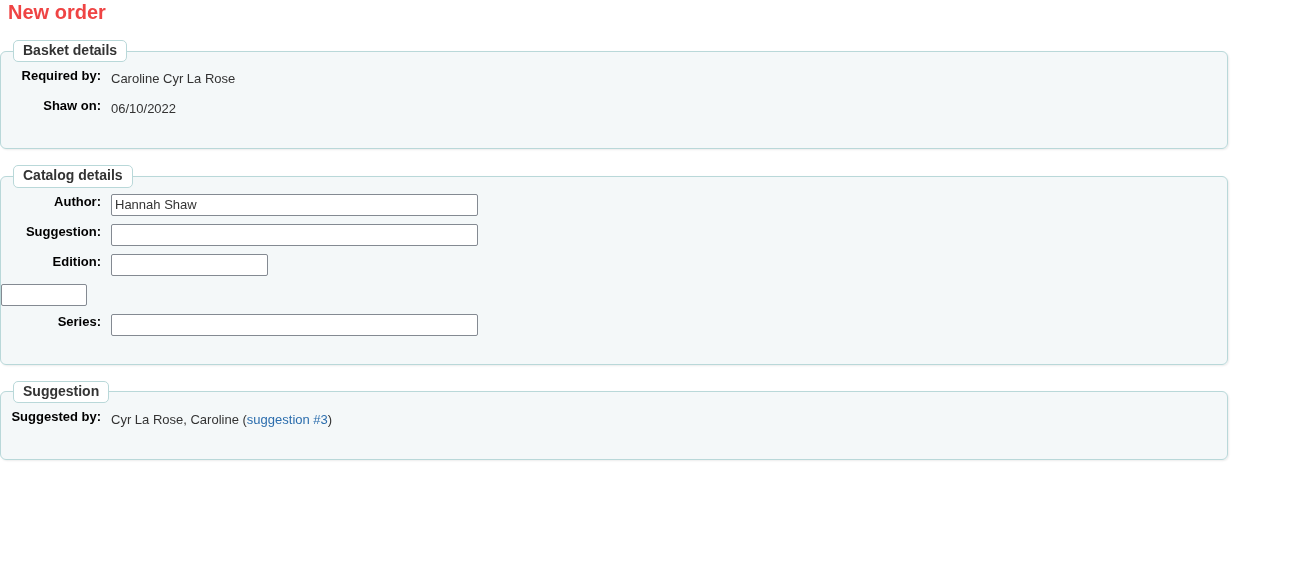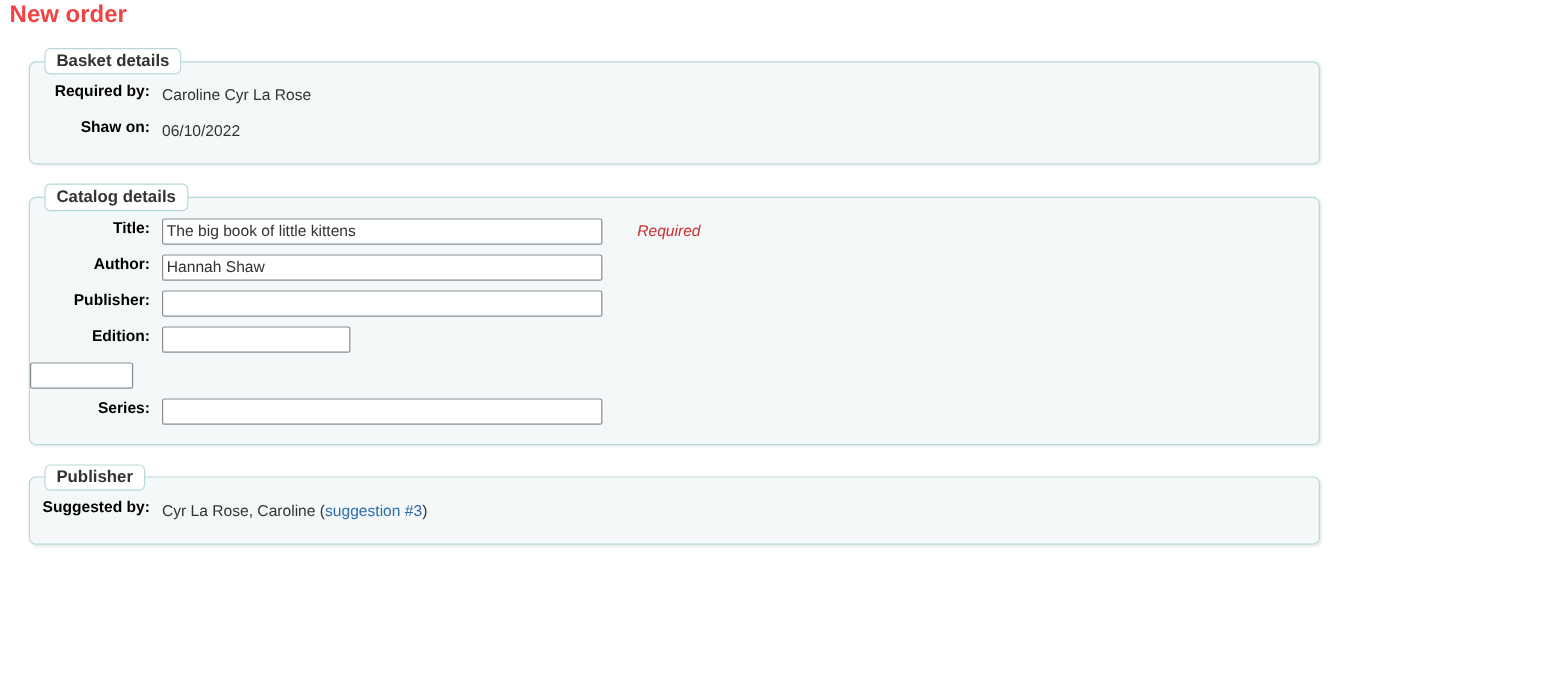--- a/index.html
+++ b/index.html
@@ -31,26 +31,26 @@
 
   .form-wrap {
     position: absolute;
     top: 40px;
     left: 0;
     width: 1297px;
   }
 
   fieldset.rows {
     box-sizing: border-box;
-    margin: 0 0 16px 24px;
-    width: 1076px;
+    margin: 0 0 16px 0;
+    width: 1228px;
     border: 1px solid #b9d8d9;
     border-radius: 6px;
     background-color: #f4f8f9;
-    padding: 0 0 8px 0;
+    padding: 0 0 20px 0;
     box-shadow: 1px 1px 2px rgba(0,0,0,0.08);
   }
 
   fieldset.rows legend {
     font-size: 14px;
     font-weight: bold;
     color: #333333;
     background-color: #ffffff;
     border: 1px solid #b9d8d9;
     border-radius: 5px;
@@ -163,42 +163,39 @@
         <span class="label">Shaw on:</span><span class="value">06/10/2022</span>
       </li>
     </ol>
   </fieldset>
 
 
   <fieldset class="rows">
     <legend>Catalog details</legend>
     <ol>
       <li>
-        <span class="label">Title:</span><input class="text-field w-wide" type="text" value="The big book of little kittens" style=""><span class="hint-required">Required</span>
-      </li>
-      <li>
         <span class="label">Author:</span><input class="text-field w-wide" type="text" value="Hannah Shaw" style="">
       </li>
       <li>
-        <span class="label">Publisher:</span><input class="text-field w-wide" type="text" value="" style="">
+        <span class="label">Suggestion:</span><input class="text-field w-wide" type="text" value="" style="">
       </li>
       <li>
         <span class="label">Edition:</span><input class="text-field w-mid" type="text" value="" style="">
       </li>
       <li>
         <input class="text-field w-small" type="text" value="" style="">
       </li>
       <li>
         <span class="label">Series:</span><input class="text-field w-wide" type="text" value="" style="">
       </li>
     </ol>
   </fieldset>
 
   <fieldset class="rows">
-    <legend>Publisher</legend>
+    <legend>Suggestion</legend>
     <ol>
       <li>
         <span class="label">Suggested by:</span><span class="value"><span>Cyr La Rose, Caroline</span><span> (</span><a class="sugg-link" href="#">suggestion #3</a><span>)</span></span>
       </li>
     </ol>
   </fieldset>
 
 </div>
 
 </body></html>

